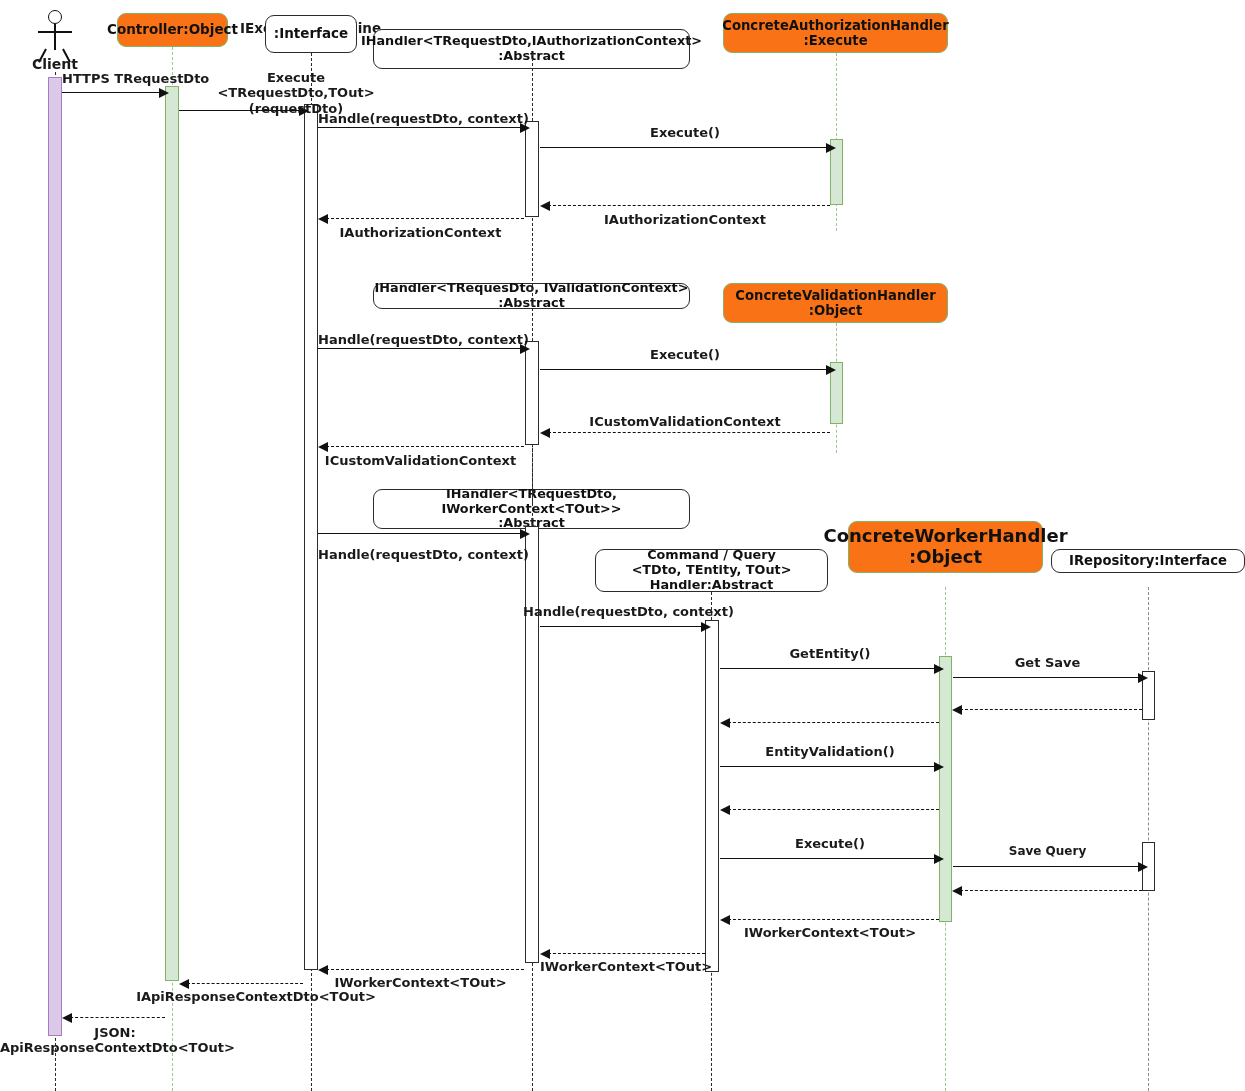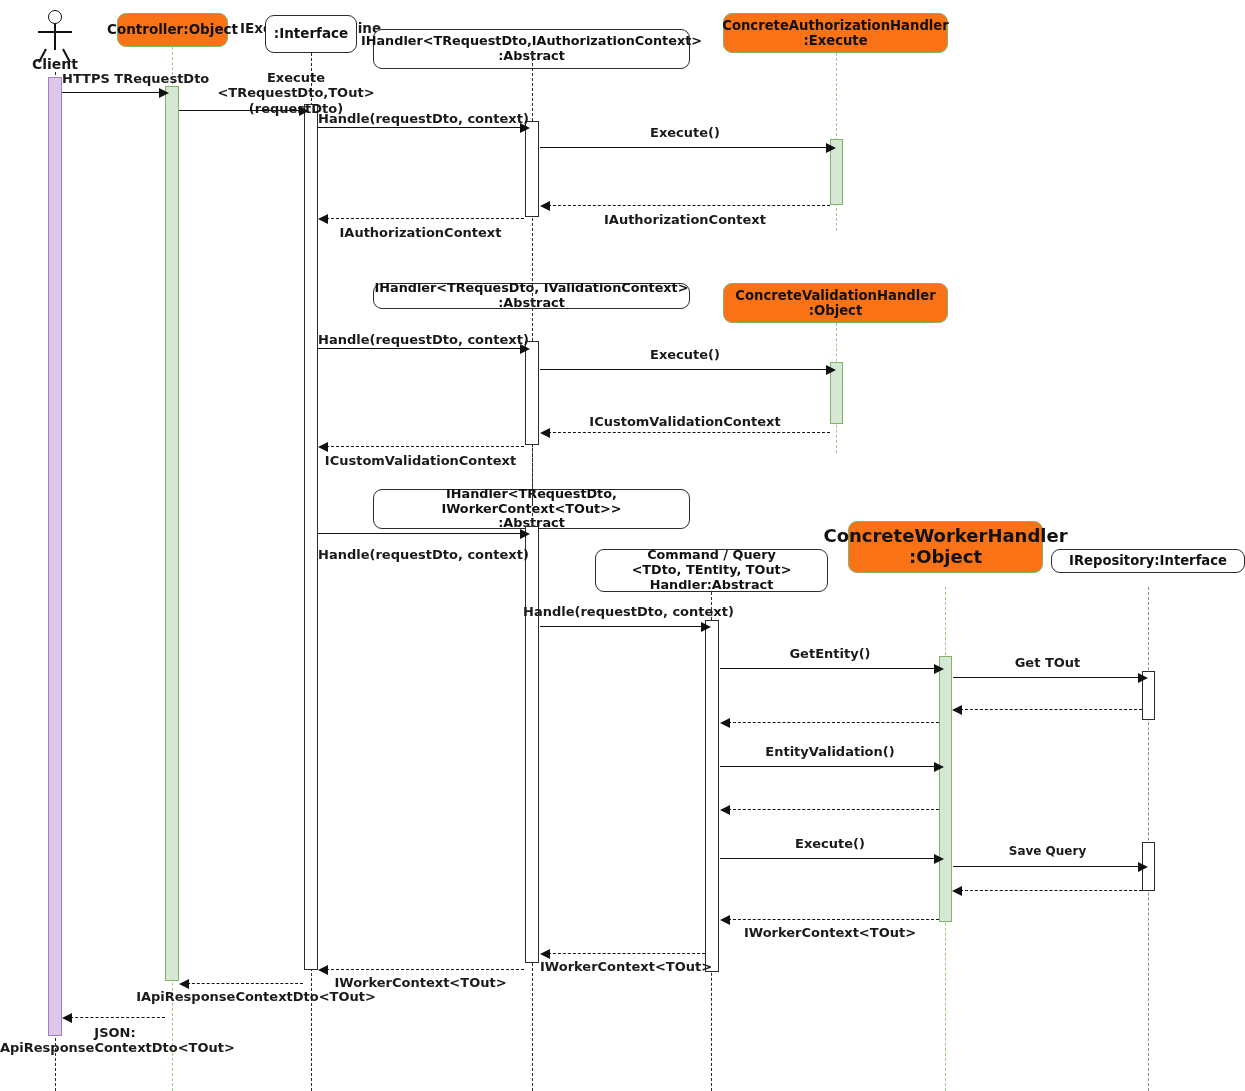--- a/index.html
+++ b/index.html
@@ -223,21 +223,21 @@
   <div class="arrow-r" style="left:520px; top:528.5px;"></div>
 
   <div class="lbl" style="left:523px; top:604px; width:205px; font-size:13px;">Handle(requestDto, context)</div>
   <div class="msg-line" style="left:540px; top:626px; width:164px;"></div>
   <div class="arrow-r" style="left:701px; top:621.5px;"></div>
 
   <div class="lbl" style="left:720px; top:646px; width:220px; font-size:13px;">GetEntity()</div>
   <div class="msg-line" style="left:720px; top:668px; width:218px;"></div>
   <div class="arrow-r" style="left:934px; top:663.5px;"></div>
 
-  <div class="lbl" style="left:955px; top:655px; width:185px; font-size:13px;">Get TOut</div>
+  <div class="lbl" style="left:955px; top:655px; width:185px; font-size:13px;">Get Save</div>
   <div class="msg-line" style="left:953px; top:677px; width:188px;"></div>
   <div class="arrow-r" style="left:1138px; top:672.5px;"></div>
 
   <div class="msg-line dashed" style="left:960px; top:709px; width:182px;"></div>
   <div class="arrow-l" style="left:952px; top:704.5px;"></div>
 
   <div class="msg-line dashed" style="left:728px; top:722px; width:211px;"></div>
   <div class="arrow-l" style="left:720px; top:717.5px;"></div>
 
   <div class="lbl" style="left:720px; top:744px; width:220px; font-size:13px;">EntityValidation()</div>

